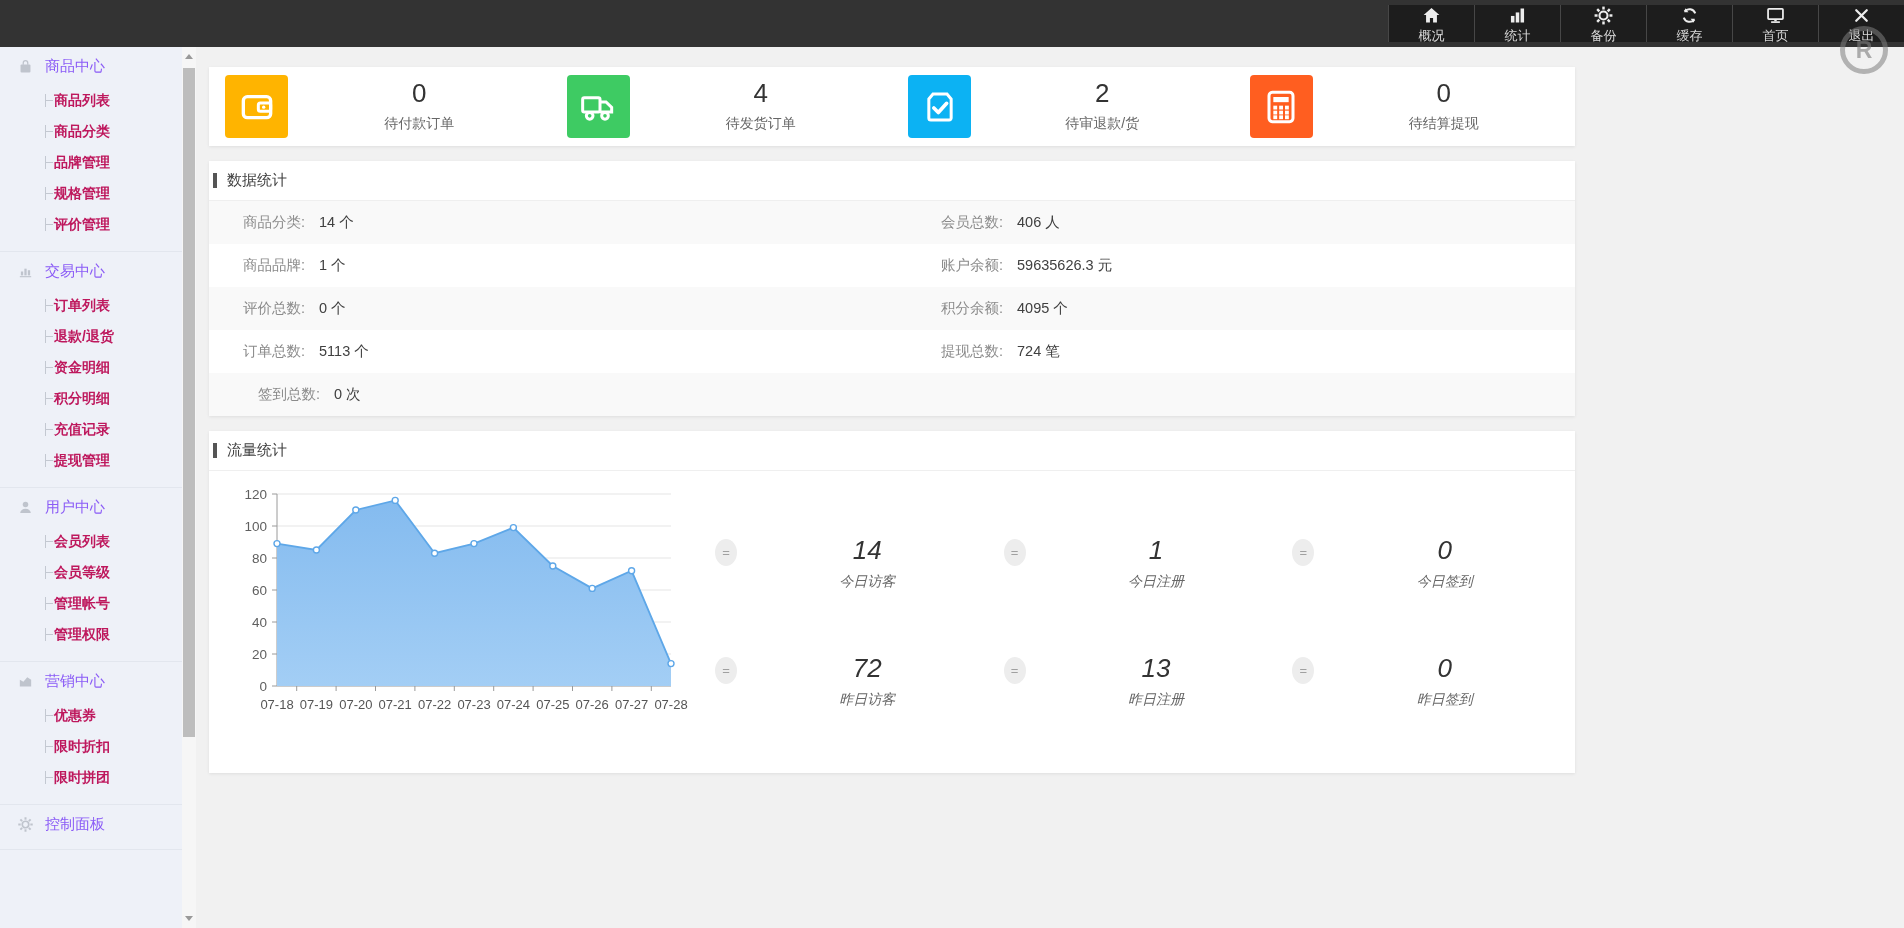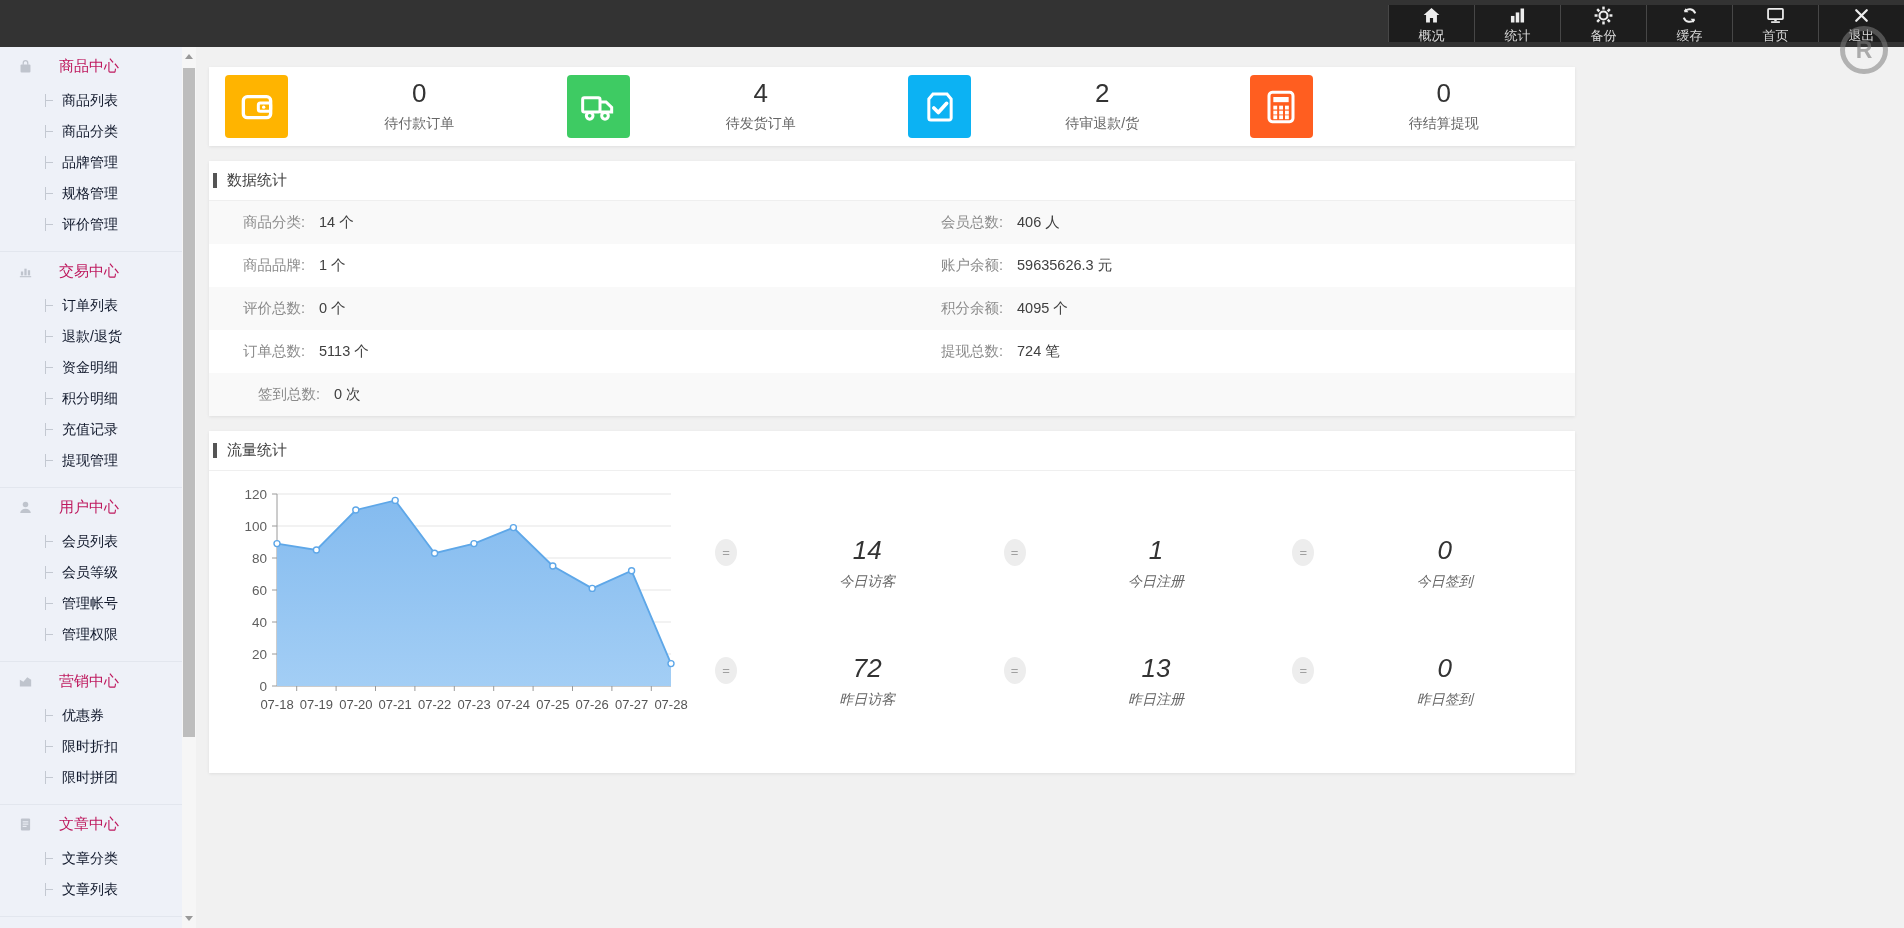--- a/index.html
+++ b/index.html
@@ -17,24 +17,24 @@
   .tb-label { font-size:13px; color:#d9d9d9; line-height:1; }
   .watermark { position:absolute; left:1840px; top:26px; width:48px; height:48px; border:5px solid rgba(125,125,125,.55); border-radius:50%; color:rgba(125,125,125,.6); font-weight:bold; font-size:23px; display:flex; align-items:center; justify-content:center; z-index:30; }
 
   
   .layout { display:flex; height:881px; }
 
   
   .sidebar { width:182px; background:#eef1f8; overflow:hidden; }
   .sb-section { border-bottom:1px solid #e2e6ee; padding-bottom:11px; }
   .sb-section.no-items { padding-bottom:6px; }
-  .sb-head { height:38px; display:flex; align-items:center; padding-left:17px; gap:25px; font-size:15px; color:#be185d; cursor:pointer; }
+  .sb-head { height:38px; display:flex; align-items:center; padding-left:17px; gap:11px; font-size:15px; color:#8b5cf6; cursor:pointer; }
   .sb-head .ic { color:#bfc4cd; }
   .sb-head .ic svg { width:17px; height:17px; }
-  .sb-item { height:31px; display:flex; align-items:center; padding-left:45px; gap:8px; font-size:14px; color:#0f172a; cursor:pointer; }
+  .sb-item { height:31px; display:flex; align-items:center; padding-left:45px; gap:0; font-size:14px; color:#be185d; cursor:pointer;font-weight:bold; }
   .tick { position:relative; width:9px; height:13px; flex:0 0 9px; }
   .tick::before { content:''; position:absolute; left:0; top:0; bottom:0; width:1px; background:#c3c8d1; }
   .tick::after { content:''; position:absolute; left:0; top:6px; width:8px; height:1px; background:#c3c8d1; }
 
   
   .sb-scroll { width:14px; background:#f6f6f6; position:relative; }
   .sb-thumb { position:absolute; left:1px; width:12px; top:21px; height:669px; background:#bdbdbd; cursor:pointer; }
   .sb-arrow { position:absolute; left:3px; width:0; height:0; border-left:4px solid transparent; border-right:4px solid transparent; cursor:pointer; }
   .sb-arrow.up { top:7px; border-bottom:5px solid #999; }
   .sb-arrow.down { bottom:7px; border-top:5px solid #999; }
@@ -259,41 +259,20 @@
           <span class="tick"></span>
           <span>优惠券</span>
         </div>
         <div class="sb-item">
           <span class="tick"></span>
           <span>限时折扣</span>
         </div>
         <div class="sb-item">
           <span class="tick"></span>
           <span>限时拼团</span>
-        </div>
-      </div>
-      <div class="sb-section">
-        <div class="sb-head">
-          <span class="ic ">
-            <svg viewBox="0 0 24 24" aria-hidden="true">
-              <rect x="5.5" y="3.5" width="13" height="17" rx="1.5" fill="currentColor"></rect>
-              <rect x="8" y="7.5" width="8" height="1.5" fill="#eef1f8"></rect>
-              <rect x="8" y="10.7" width="8" height="1.5" fill="#eef1f8"></rect>
-              <rect x="8" y="13.9" width="5.5" height="1.5" fill="#eef1f8"></rect>
-            </svg>
-          </span>
-          <span>文章中心</span>
-        </div>
-        <div class="sb-item">
-          <span class="tick"></span>
-          <span>文章分类</span>
-        </div>
-        <div class="sb-item">
-          <span class="tick"></span>
-          <span>文章列表</span>
         </div>
       </div>
       <div class="sb-section no-items">
         <div class="sb-head">
           <span class="ic ">
             <svg viewBox="0 0 24 24" aria-hidden="true">
               <circle cx="12" cy="12" r="4.6" fill="none" stroke="currentColor" stroke-width="2.4"></circle>
               <line x1="18.80" y1="12.00" x2="22.20" y2="12.00" stroke="currentColor" stroke-width="2.8"></line>
               <line x1="16.81" y1="16.81" x2="19.21" y2="19.21" stroke="currentColor" stroke-width="2.8"></line>
               <line x1="12.00" y1="18.80" x2="12.00" y2="22.20" stroke="currentColor" stroke-width="2.8"></line>

